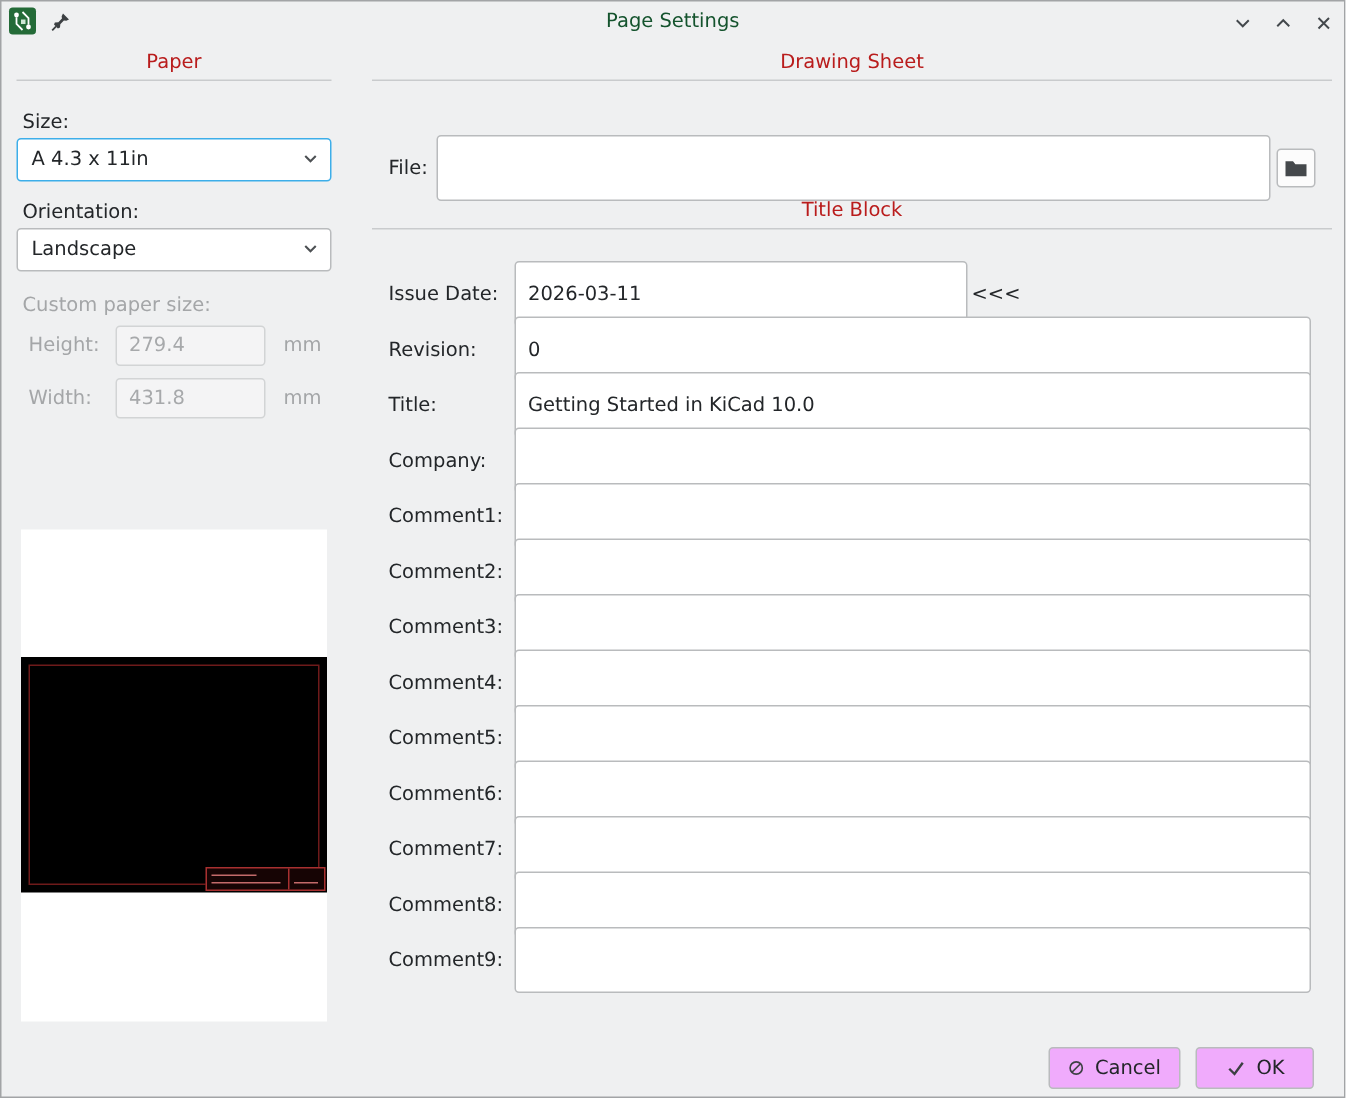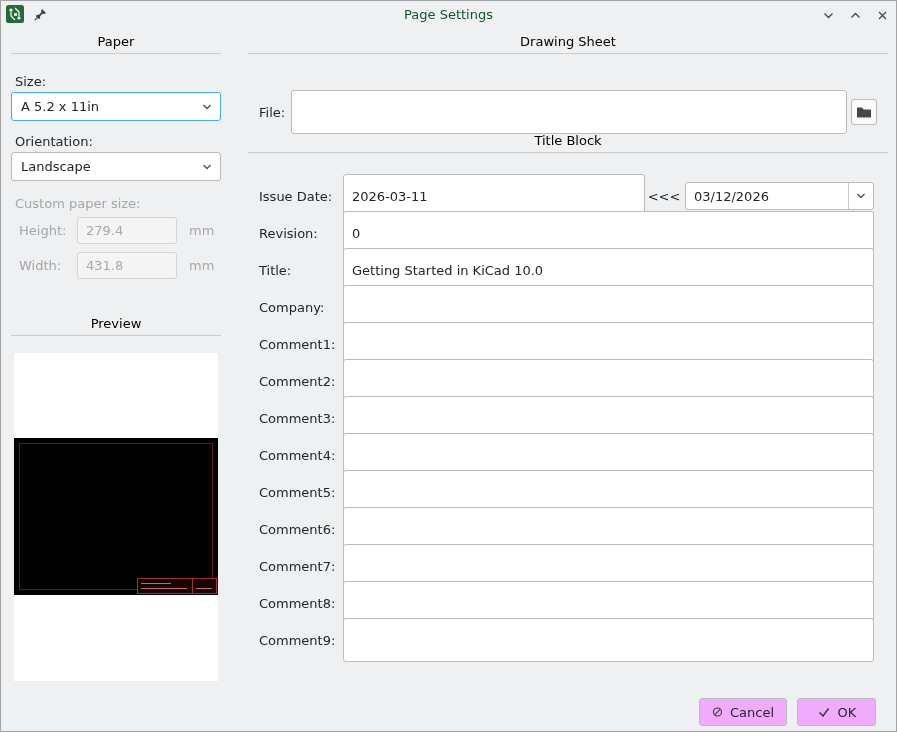--- a/index.html
+++ b/index.html
@@ -15,21 +15,21 @@
 
   
   .titlebar { position:absolute; left:0; top:0; right:0; height:28px; }
   .tb-left { position:absolute; left:4px; top:3px; display:flex; align-items:center; gap:9px; }
   .tb-title { position:absolute; left:0; right:0; top:6px; text-align:center; color:#14532d; }
   .tb-right { position:absolute; right:6px; top:6px; display:flex; align-items:center; gap:11px; }
   .winbtn { width:16px; height:16px; display:flex; align-items:center; justify-content:center; cursor:default; }
 
   
   .group-header {
-    position:absolute; text-align:center; color:#000000;
+    position:absolute; text-align:center; color:#b91c1c;
     border-bottom:1px solid #c9cbcd; padding-bottom:3px; height:20px;
   }
   .hdr-paper        { left:10px;  top:33px;  width:210px; }
   .hdr-preview      { left:10px;  top:315px; width:210px; }
   .hdr-drawingsheet { left:247px; top:33px;  width:640px; }
   .hdr-titleblock   { left:247px; top:132px; width:640px; }
 
   
   .txt {
     background:#fff; border:1px solid #b9bbbd; border-radius:3px;
@@ -157,21 +157,21 @@
       </span>
     </div>
   </div>
 
   <div class="group-header hdr-paper">
     <span>Paper</span>
   </div>
 
   <label class="lbl-size">Size:</label>
   <div class="combo combo-size focused">
-    <span class="val">A 5.2 x 11in</span>
+    <span class="val">A 4.3 x 11in</span>
     <span>
       <svg width="12" height="8" viewBox="0 0 12 8">
           <path d="M2.5 2 L6 5.5 L9.5 2" stroke="#4d5154" stroke-width="1.4" fill="none"></path>
         </svg>
     </span>
   </div>
 
   <label class="lbl-orientation">Orientation:</label>
   <div class="combo combo-orient">
     <span class="val">Landscape</span>
@@ -189,23 +189,20 @@
     <input class="txt" disabled="" value="279.4" style="">
     <span class="unit dim">mm</span>
   </div>
 
   <div class="dim-row row-width">
     <span class="dlabel dim">Width:</span>
     <input class="txt" disabled="" value="431.8" style="">
     <span class="unit dim">mm</span>
   </div>
 
-  <div class="group-header hdr-preview">
-    <span>Preview</span>
-  </div>
   <div class="preview-box">
     <div class="preview-page">
       <div class="sheet-frame"></div>
       <div class="sheet-tblock">
         <span class="tdiv"></span>
         <span class="tline tl1"></span>
         <span class="tline tl2"></span>
         <span class="tline tl3"></span>
       </div>
     </div>
@@ -228,28 +225,20 @@
   <div class="group-header hdr-titleblock">
     <span>Title Block</span>
   </div>
 
   <div class="tb-rows">
 
     <div class="tb-row">
       <span class="tb-label">Issue Date:</span>
       <input class="txt issue-input" value="2026-03-11" style="">
       <span class="copy-btn">&lt;&lt;&lt;</span>
-      <div class="date-combo">
-        <span class="val">03/12/2026</span>
-        <span class="arrow-zone">
-          <svg width="12" height="8" viewBox="0 0 12 8">
-              <path d="M2.5 2 L6 5.5 L9.5 2" stroke="#4d5154" stroke-width="1.4" fill="none"></path>
-            </svg>
-        </span>
-      </div>
     </div>
 
     <div class="tb-row">
       <span class="tb-label">Revision:</span>
       <input class="txt" value="0" style="">
     </div>
 
     <div class="tb-row">
       <span class="tb-label">Title:</span>
       <input class="txt" value="Getting Started in KiCad 10.0" style="">

